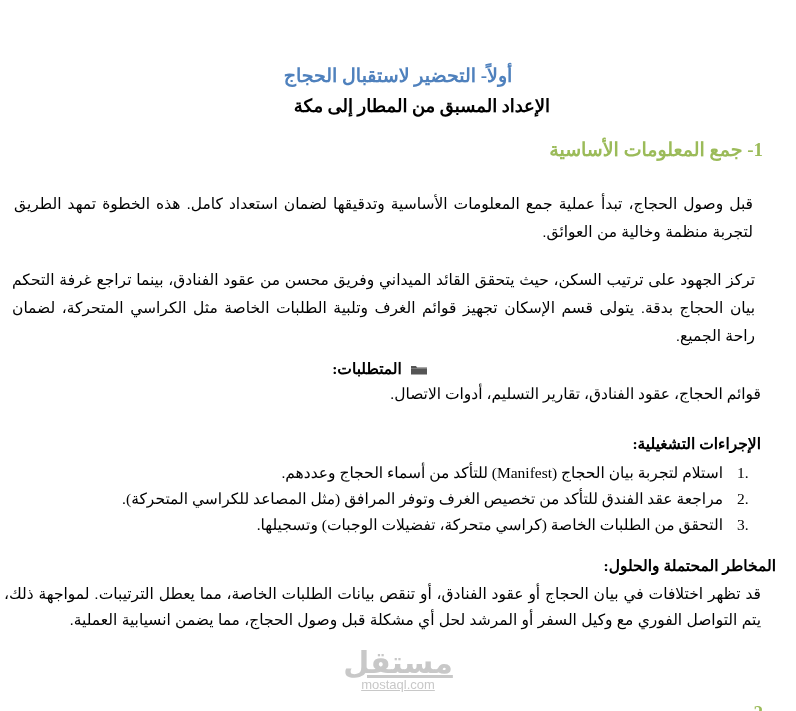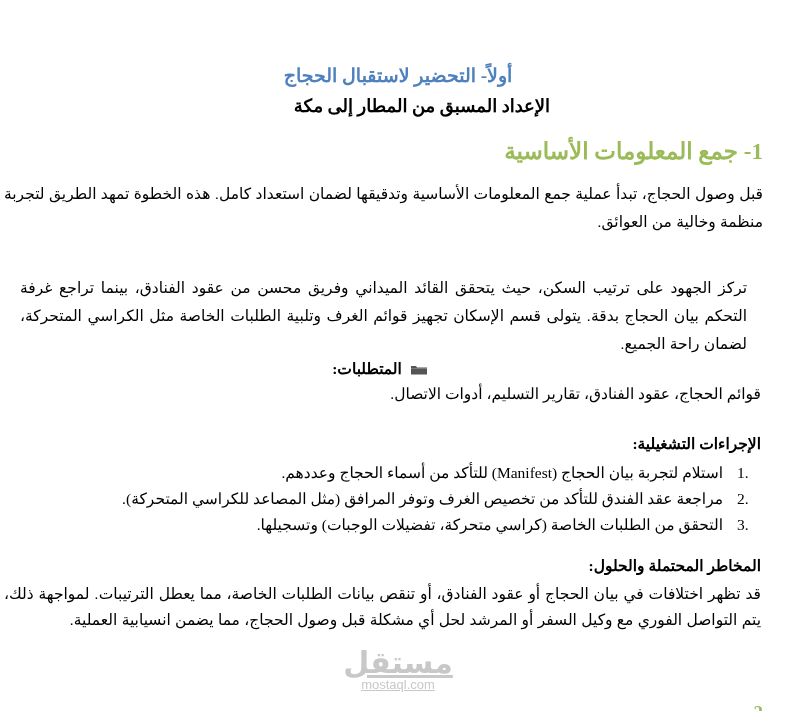--- a/index.html
+++ b/index.html
@@ -42,21 +42,21 @@
       color: #4f81bd;
     }
     .title-sub {
       top: 95px;
       font-size: 18px;
       color: #000;
       padding-left: 48px;
     }
     .section-heading {
       top: 138px;
-      font-size: 23px;
+      font-size: 19px;
       font-weight: bold;
       color: #9bbb59;
       font-family: "Liberation Serif", "DejaVu Serif", serif;
       padding-left: 33px;
     }
     .para {
       font-size: 15.5px;
       line-height: 28px;
       text-align: justify;
       text-align-last: right;
@@ -93,21 +93,21 @@
       height: 26px;
       line-height: 26px;
       display: flex;
       gap: 14px;
     }
     .ops-list .num {
       width: 24px;
       text-align: left;
       direction: ltr;
     }
-    .risk-head { top: 557px; right: 35px; }
+    .risk-head { top: 557px; right: 20px; }
     .risk-text {
       top: 581px;
       font-size: 15.5px;
       line-height: 26px;
       right: 35px;
       left: 4px;
       text-align: justify;
       text-align-last: right;
     }
     .folder-icon {
@@ -156,22 +156,22 @@
 </head>
 <body>
 
 <div class="page">
 
   <div class="title title-main">أولاً- التحضير لاستقبال الحجاج</div>
   <div class="title title-sub">الإعداد المسبق من المطار إلى مكة</div>
 
   <div class="block section-heading">1- جمع المعلومات الأساسية</div>
 
-  <p class="block para para1" style="margin:0;">قبل وصول الحجاج، تبدأ عملية جمع المعلومات الأساسية وتدقيقها لضمان استعداد كامل. هذه الخطوة تمهد الطريق لتجربة منظمة وخالية من العوائق.</p>
-  <p class="block para para2" style="margin:16px;">تركز الجهود على ترتيب السكن، حيث يتحقق القائد الميداني وفريق محسن من عقود الفنادق، بينما تراجع غرفة التحكم بيان الحجاج بدقة. يتولى قسم الإسكان تجهيز قوائم الغرف وتلبية الطلبات الخاصة مثل الكراسي المتحركة، لضمان راحة الجميع.</p>
+  <p class="block para para1" style="margin:10px;">قبل وصول الحجاج، تبدأ عملية جمع المعلومات الأساسية وتدقيقها لضمان استعداد كامل. هذه الخطوة تمهد الطريق لتجربة منظمة وخالية من العوائق.</p>
+  <p class="block para para2" style="margin:8px;">تركز الجهود على ترتيب السكن، حيث يتحقق القائد الميداني وفريق محسن من عقود الفنادق، بينما تراجع غرفة التحكم بيان الحجاج بدقة. يتولى قسم الإسكان تجهيز قوائم الغرف وتلبية الطلبات الخاصة مثل الكراسي المتحركة، لضمان راحة الجميع.</p>
 
   <div class="block subhead req-head">
     <span class="folder-icon">
       <svg width="18" height="11" viewBox="0 0 18 11">
         <path d="M1 2 L6 2 L7 3.5 L17 3.5 L17 10.5 L1 10.5 Z" fill="#555"></path>
         <path d="M1 4.5 L17 4.5" stroke="#888" stroke-width="0.8"></path>
       </svg>
     </span>
     <span>المتطلبات:</span>
   </div>

